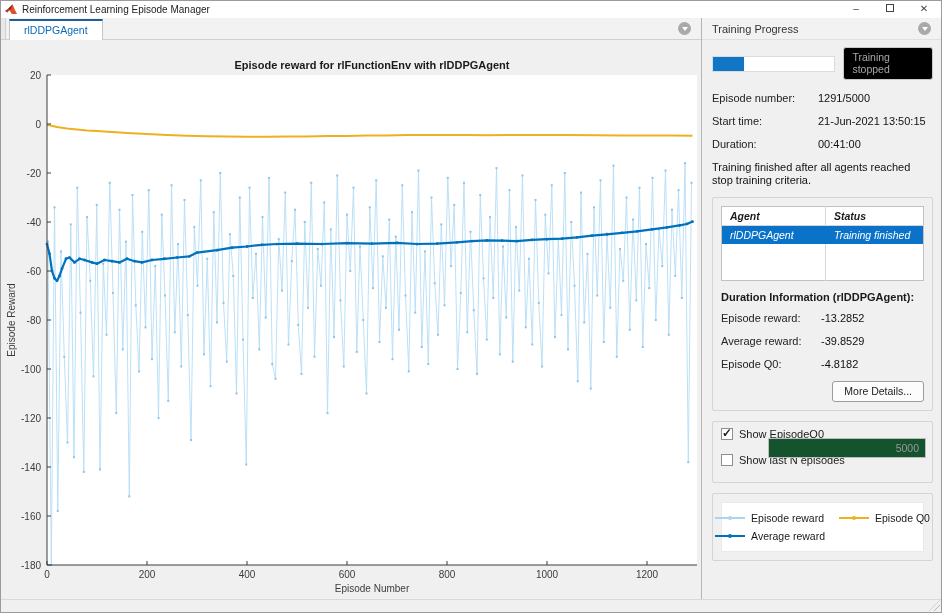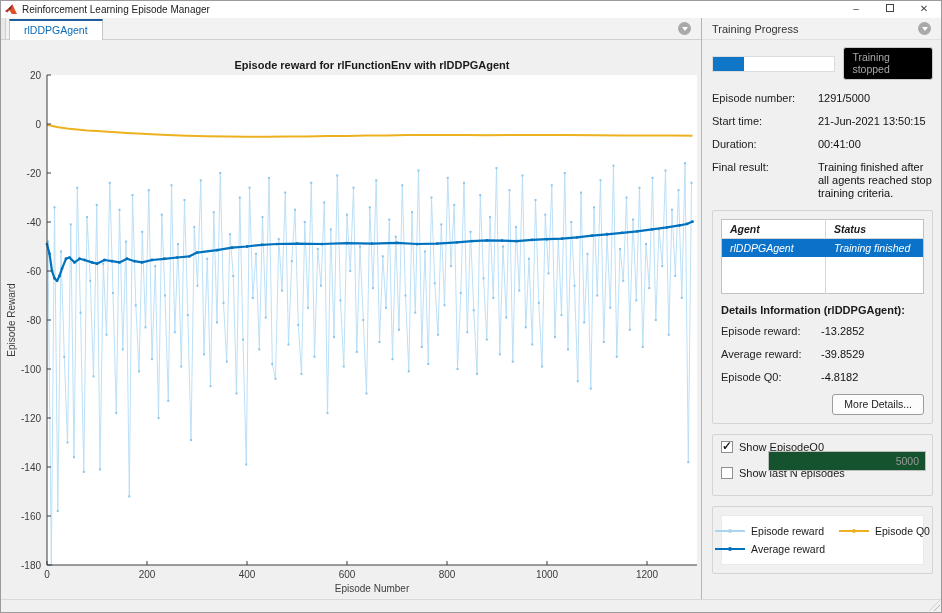--- a/index.html
+++ b/index.html
@@ -427,21 +427,20 @@
         </div>
         <div class="field-row">
           <div class="field-label">Start time:</div>
           <div class="field-value">21-Jun-2021 13:50:15</div>
         </div>
         <div class="field-row">
           <div class="field-label">Duration:</div>
           <div class="field-value">00:41:00</div>
         </div>
         <div class="field-row">
-          <div class="field-label">Final result:</div>
           <div class="field-value">Training finished after all agents reached stop training criteria.</div>
         </div>
 
         <div class="groupbox">
           <table class="agent-table">
             <tbody>
                 <tr>
               <th style="width:104px">Agent</th>
               <th>Status</th>
             </tr>
@@ -449,21 +448,21 @@
               <td>rlDDPGAgent</td>
               <td>Training finished</td>
             </tr>
             <tr class="filler">
                   <td></td>
                   <td></td>
                 </tr>
           </tbody>
             </table>
 
-          <div class="info-heading">Details Information (rlDDPGAgent):</div>
+          <div class="info-heading">Duration Information (rlDDPGAgent):</div>
           <div class="field-row">
             <div class="field-label" style="width:100px">Episode reward:</div>
             <div class="field-value">-13.2852</div>
           </div>
           <div class="field-row">
             <div class="field-label" style="width:100px">Average reward:</div>
             <div class="field-value">-39.8529</div>
           </div>
           <div class="field-row">
             <div class="field-label" style="width:100px">Episode Q0:</div>

